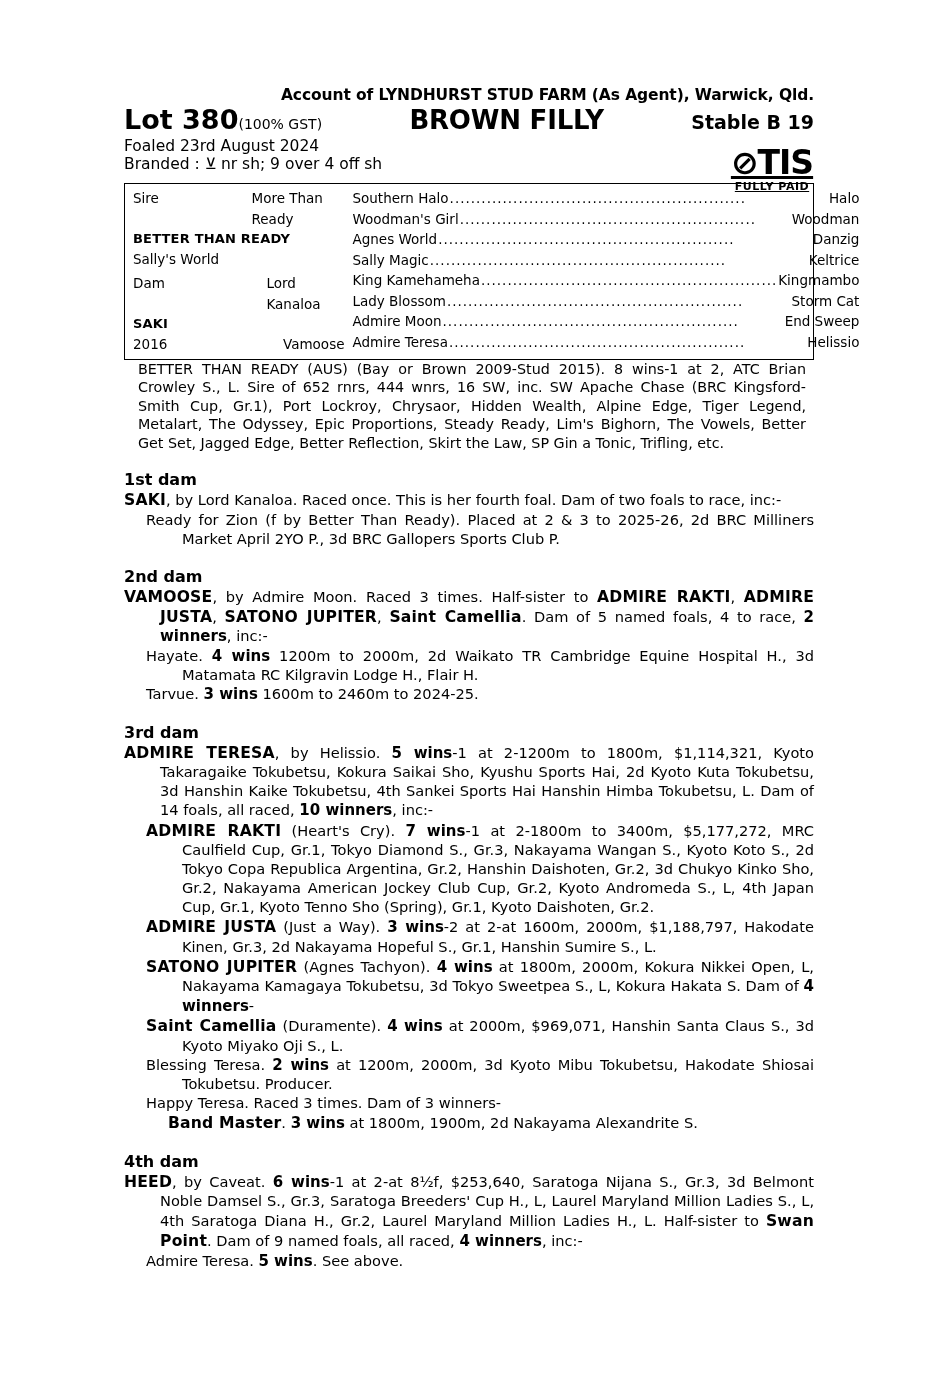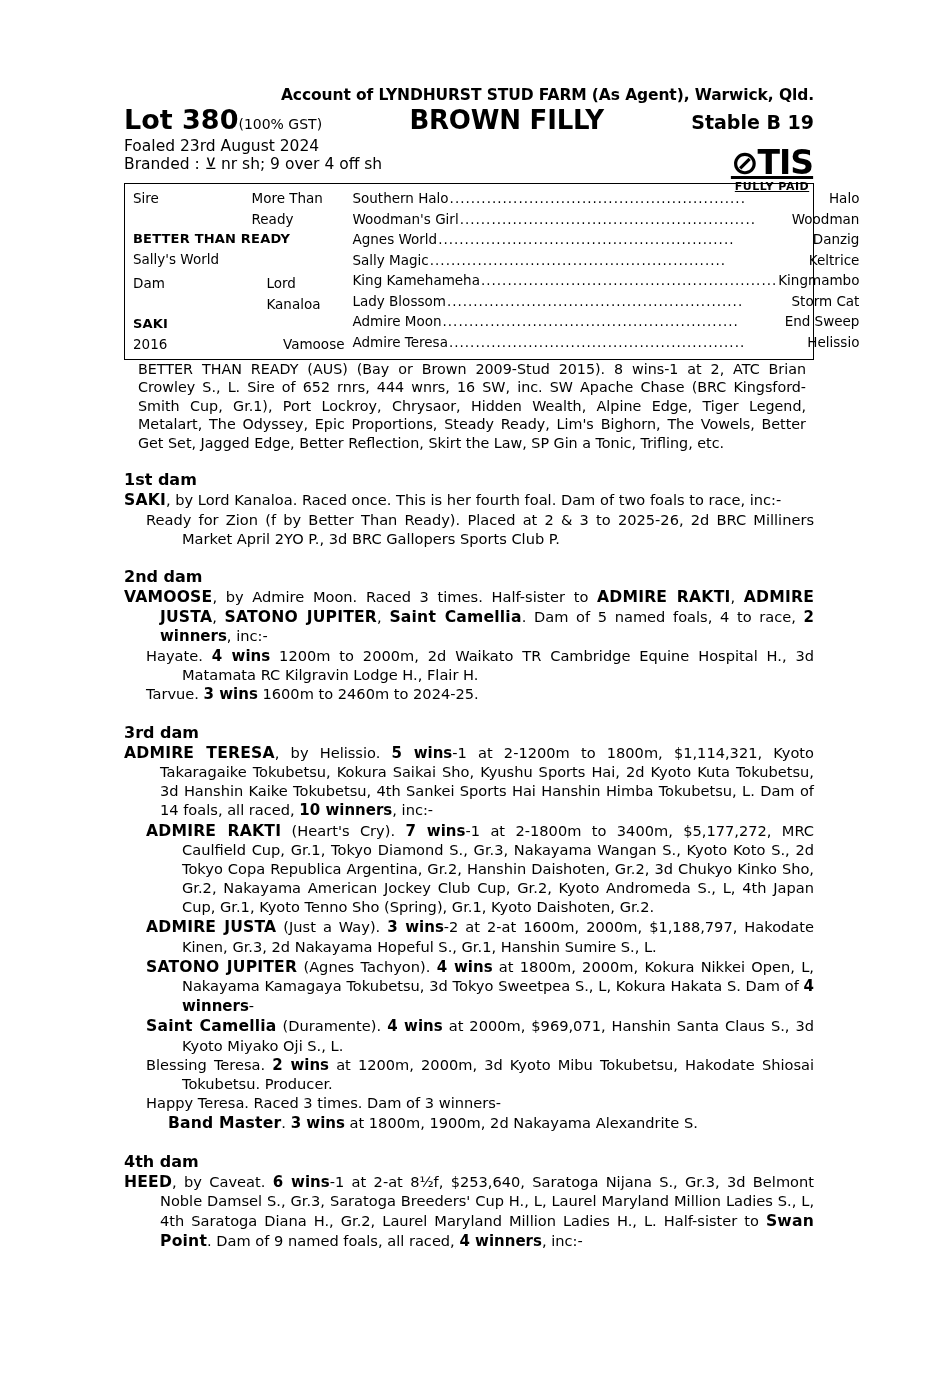--- a/index.html
+++ b/index.html
@@ -297,15 +297,16 @@
     <p class="para lvl1 hang"><span><span class="big">ADMIRE RAKTI</span><span> (Heart's Cry). <span class="mid">7 wins</span><span>-1 at 2-1800m to 3400m, $5,177,272, MRC Caulfield Cup, <span class="h">Gr.1</span>, Tokyo Diamond S., <span class="h">Gr.3</span>, Nakayama Wangan S., Kyoto Koto S., 2d Tokyo Copa Republica Argentina, <span class="h">Gr.2</span>, Hanshin Daishoten, <span class="h">Gr.2</span>, 3d Chukyo Kinko Sho, <span class="h">Gr.2</span>, Nakayama American Jockey Club Cup, <span class="h">Gr.2</span>, Kyoto Andromeda S., <span class="h">L</span>, 4th Japan Cup, <span class="h">Gr.1</span>, Kyoto Tenno Sho (Spring), <span class="h">Gr.1</span>, Kyoto Daishoten, <span class="h">Gr.2</span>.</span></span></span></p>
     <p class="para lvl1 hang"><span><span class="big">ADMIRE JUSTA</span><span> (Just a Way). <span class="mid">3 wins</span><span>-2 at 2-at 1600m, 2000m, $1,188,797, Hakodate Kinen, <span class="h">Gr.3</span>, 2d Nakayama Hopeful S., <span class="h">Gr.1</span>, Hanshin Sumire S., <span class="h">L</span>.</span></span></span></p>
     <p class="para lvl1 hang"><span><span class="big">SATONO JUPITER</span><span> (Agnes Tachyon). <span class="mid">4 wins</span><span> at 1800m, 2000m, Kokura Nikkei Open, <span class="h">L</span>, Nakayama Kamagaya Tokubetsu, 3d Tokyo Sweetpea S., <span class="h">L</span>, Kokura Hakata S. Dam of </span><span class="mid">4 winners</span>-</span></span></p>
     <p class="para lvl1 hang"><span><span class="big">Saint Camellia</span><span> (Duramente). <span class="mid">4 wins</span><span> at 2000m, $969,071, Hanshin Santa Claus S., 3d Kyoto Miyako Oji S., <span class="h">L</span>.</span></span></span></p>
     <p class="para lvl1 hang"><span>Blessing Teresa. <span class="mid">2 wins</span> at 1200m, 2000m, 3d Kyoto Mibu Tokubetsu, Hakodate Shiosai Tokubetsu. Producer.</span></p>
     <p class="para lvl1 hang">Happy Teresa. Raced 3 times. Dam of 3 winners-</p>
     <p class="para lvl2 hang"><span><span class="big">Band Master</span><span>. <span class="mid">3 wins</span> at 1800m, 1900m, 2d Nakayama Alexandrite S.</span></span></p>
 
     <div class="sec-head">4th dam</div>
     <p class="para hang1"><span><span class="big">HEED</span><span>, by Caveat. <span class="mid">6 wins</span><span>-1 at 2-at 8½f, $253,640, Saratoga Nijana S., <span class="h">Gr.3</span>, 3d Belmont Noble Damsel S., <span class="h">Gr.3</span>, Saratoga Breeders' Cup H., <span class="h">L</span>, Laurel Maryland Million Ladies S., <span class="h">L</span>, 4th Saratoga Diana H., <span class="h">Gr.2</span>, Laurel Maryland Million Ladies H., <span class="h">L</span>. Half-sister to </span></span><span class="big">Swan Point</span><span>. Dam of 9 named foals, all raced, <span class="mid">4 winners</span>, inc:-</span></span></p>
+    <p class="para lvl1 hang"><span>Admire Teresa. <span class="mid">5 wins</span>. See above.</span></p>
 
   </div>
 </div>
 
 </body></html>

